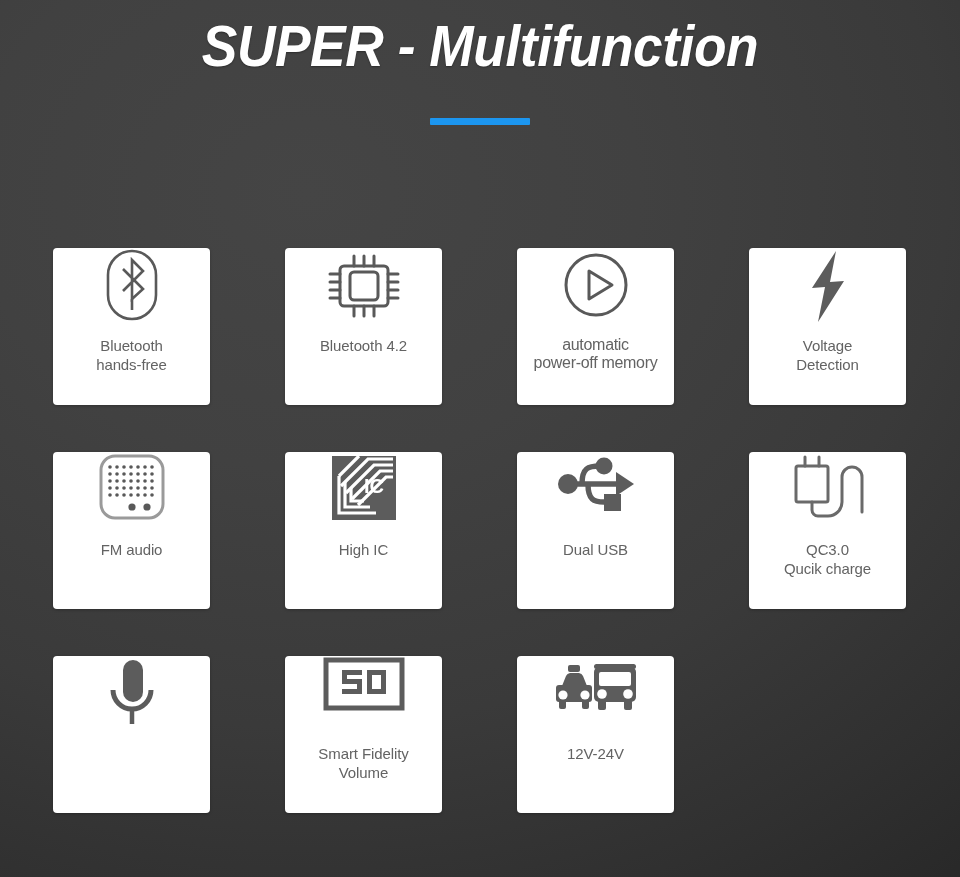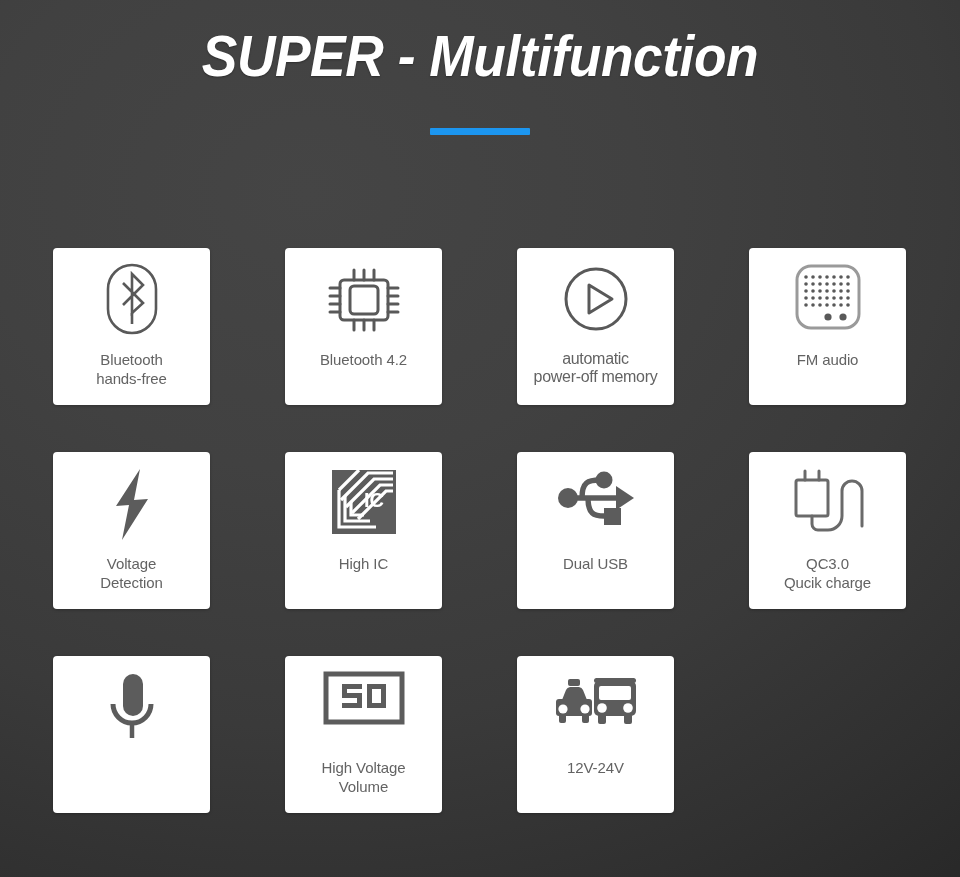--- a/index.html
+++ b/index.html
@@ -25,21 +25,21 @@
         #454545 0%,
         #414141 30%,
         #3a3a3a 58%,
         #303030 80%,
         #262626 100%);
     overflow: hidden;
   }
 
   
   .header {
-    padding-top: 24px;
+    padding-top: 14px;
     text-align: center;
   }
 
   .title {
     font-family: "Liberation Sans Narrow", "Liberation Sans", sans-serif;
     font-size: 58px;
     font-weight: bold;
     font-style: italic;
     color: #ffffff;
     letter-spacing: -0.5px;
@@ -71,21 +71,20 @@
 
   .tile {
     width: 157px;
     height: 157px;
     background: #ffffff;
     border-radius: 4px;
     display: flex;
     flex-direction: column;
     align-items: center;
     justify-content: flex-start;
-    padding-top: 14px;
     box-shadow: 0 1px 3px rgba(0,0,0,0.25);
     overflow: hidden;
   }
 
   .tile-icon {
     height: 86px;
     display: flex;
     align-items: flex-start;
     justify-content: center;
     width: 100%;
@@ -156,20 +155,30 @@
 
     <div class="tile">
       <div class="tile-icon">
         <svg width="74" height="74" viewBox="0 0 74 74">
           <circle cx="37" cy="37" r="30" fill="none" stroke="#595959" stroke-width="3"></circle>
           <path d="M30 23 L53 37 L30 51 Z" fill="none" stroke="#595959" stroke-width="3" stroke-linejoin="round"></path>
         </svg>
       </div>
       <div class="tile-label small">automatic
 power-off memory</div>
+    </div>
+
+    <div class="tile">
+      <div class="tile-icon">
+        <svg width="50" height="78" viewBox="0 0 50 78">
+          <path d="M33 3 L9 40 L22 39 L15 74 L41 33 L27 34 Z" fill="#5c5c5c"></path>
+        </svg>
+      </div>
+      <div class="tile-label">Voltage
+Detection</div>
     </div>
 
     <div class="tile">
       <div class="tile-icon">
         <svg width="72" height="70" viewBox="0 0 72 70">
           <rect x="5" y="4" width="62" height="62" rx="14" fill="none" stroke="#9a9a9a" stroke-width="3"></rect>
           <g fill="#595959">
             <circle cx="14" cy="15" r="1.8"></circle>
               <circle cx="21" cy="15" r="1.8"></circle>
               <circle cx="28" cy="15" r="1.8"></circle>
@@ -208,30 +217,20 @@
             <circle cx="36" cy="55" r="3.6"></circle>
             <circle cx="51" cy="55" r="3.6"></circle>
           </g>
         </svg>
       </div>
       <div class="tile-label">FM audio</div>
     </div>
 
     <div class="tile">
       <div class="tile-icon">
-        <svg width="50" height="78" viewBox="0 0 50 78">
-          <path d="M33 3 L9 40 L22 39 L15 74 L41 33 L27 34 Z" fill="#5c5c5c"></path>
-        </svg>
-      </div>
-      <div class="tile-label">Voltage
-Detection</div>
-    </div>
-
-    <div class="tile">
-      <div class="tile-icon">
         <svg width="72" height="72" viewBox="0 0 72 72">
           <rect x="4" y="4" width="64" height="64" fill="#5c5c5c"></rect>
           <g fill="none" stroke="#ffffff" stroke-width="3.2">
             <path d="M11 24 L31 4"></path>
             <path d="M13 34 L40 7 L65 7"></path>
             <path d="M18 41 L46 13 L65 13"></path>
             <path d="M24 47 L52 19 L65 19"></path>
             <path d="M30 53 L58 25 L65 25"></path>
           </g>
           <g fill="none" stroke="#ffffff" stroke-width="3.2">
@@ -296,21 +295,21 @@
             <rect x="20" y="23" width="20" height="5"></rect>
             <rect x="35" y="23" width="5" height="14"></rect>
             <rect x="20" y="33" width="20" height="5"></rect>
             <rect x="45" y="14" width="19" height="5"></rect>
             <rect x="45" y="14" width="5" height="24"></rect>
             <rect x="59" y="14" width="5" height="24"></rect>
             <rect x="45" y="33" width="19" height="5"></rect>
           </g>
         </svg>
       </div>
-      <div class="tile-label">High Voltage
+      <div class="tile-label">Smart Fidelity
 Volume</div>
     </div>
 
     <div class="tile">
       <div class="tile-icon">
         <svg width="92" height="64" viewBox="0 0 92 64">
           <g fill="#5c5c5c">
 
             <rect x="18" y="9" width="12" height="7" rx="2"></rect>
             <path d="M12 30 L16 20 a5 5 0 0 1 4 -3 h9 a5 5 0 0 1 4 3 L37 30 Z"></path>

